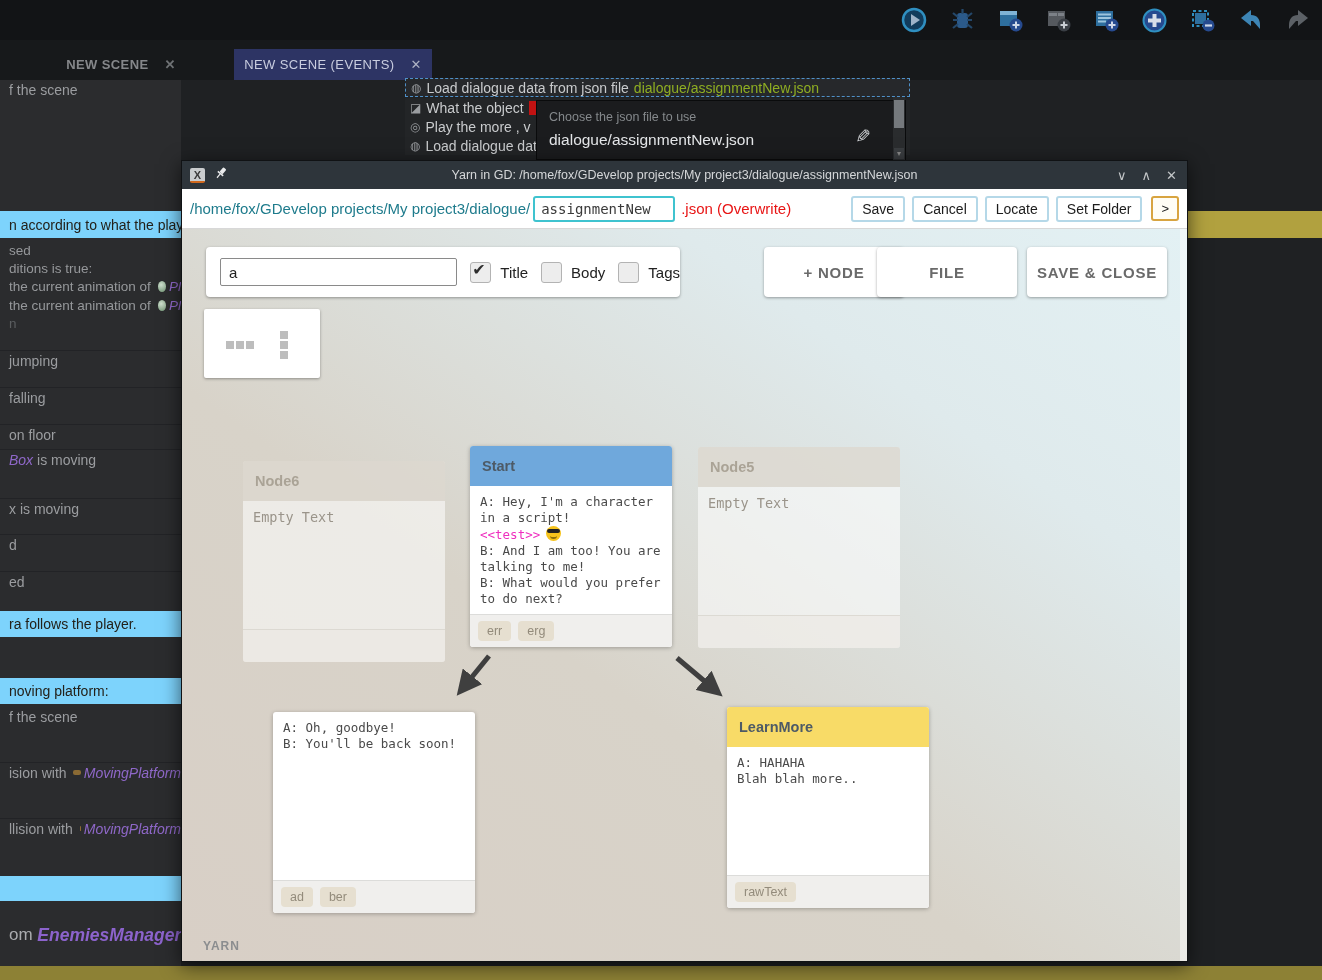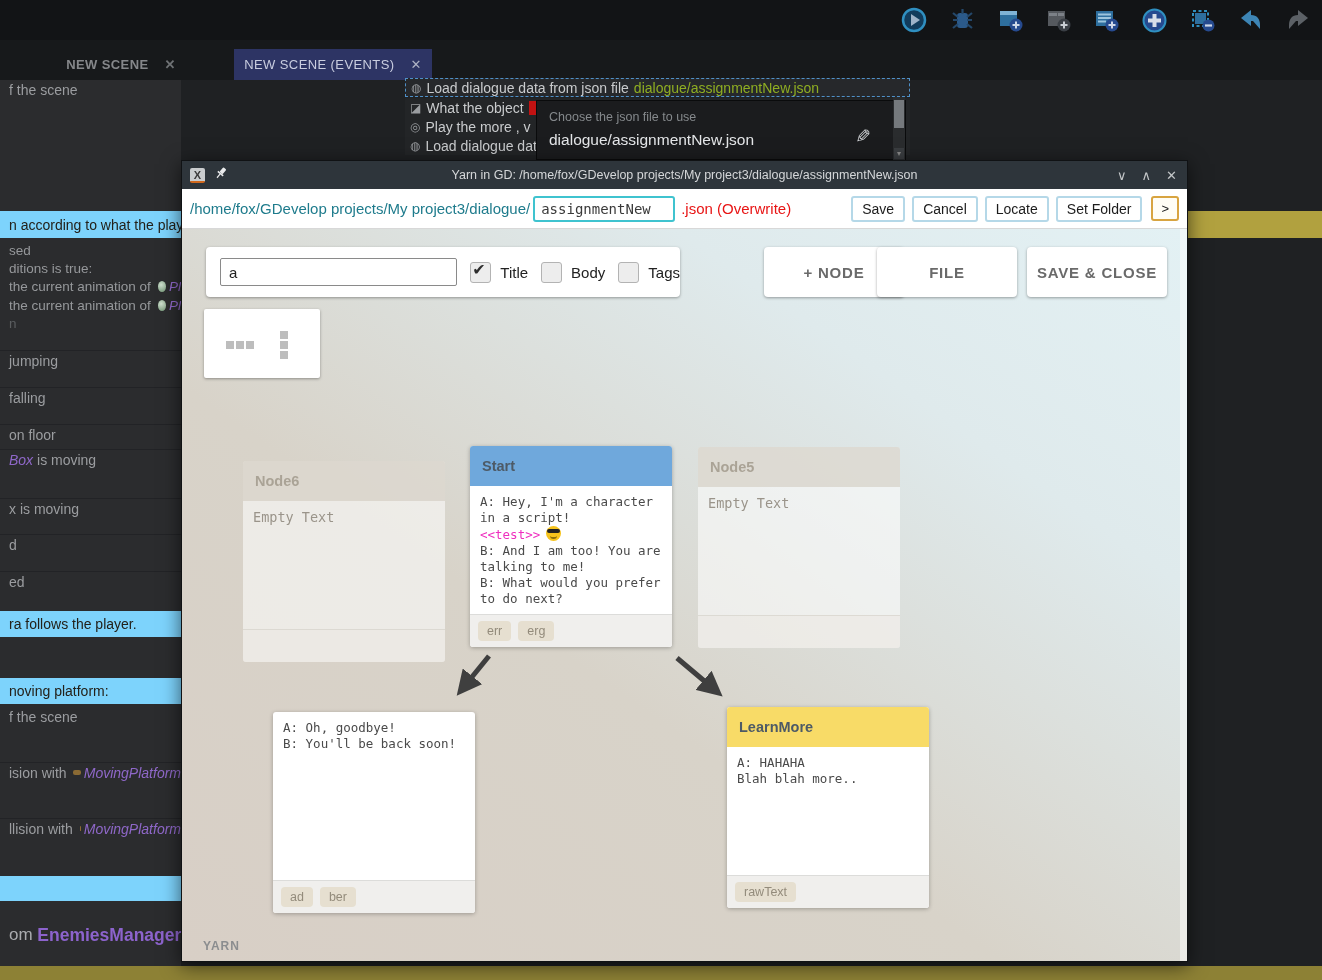--- a/index.html
+++ b/index.html
@@ -25,21 +25,21 @@
 
   #left-events{left:0;top:80px;width:181px;height:886px;background:#2b2c2e;z-index:2;overflow:hidden;}
   .lrow{position:absolute;left:0;width:181px;display:flex;align-items:center;padding-left:9px;box-sizing:border-box;
         color:#9b9da0;font-size:14px;white-space:nowrap;overflow:hidden;}
   .lrow.small{font-size:13.5px;color:#96989b;}
   .lrow.gold{background:#7dd3fc;color:#23211a;}
   .lrow.sep{border-top:1px solid #222326;}
   .seg-obj{color:#8f68c9;font-style:italic;}
   .seg-dim{color:#5b5e60;}
   .seg-big{font-size:17px;color:#a9abae;}
-  .seg-bigobj{font-size:17.5px;color:#8c63cc;font-weight:bold;}
+  .seg-bigobj{font-size:17.5px;color:#8c63cc;font-style:italic;font-weight:bold;}
   .icon-player{display:inline-block;width:11px;height:11px;border-radius:50%;margin:0 3px;
                background:radial-gradient(circle at 40% 35%, #cfe0cf, #6f9272);}
   .icon-platform{display:inline-block;width:13px;height:5px;border-radius:2px;background:#8a6a34;margin:0 3px;}
 
   #event-rows{left:405px;top:78px;width:505px;height:82px;z-index:2;}
   .erow{position:absolute;left:0;width:505px;height:19px;display:flex;align-items:center;gap:5px;
         color:#c9cbcd;font-size:14px;white-space:nowrap;padding-left:5px;box-sizing:border-box;background:#232527;}
   #selected-event{top:0;border:1px dashed #4f90c8;background:#26282b;}
   .erow .evt-icon{color:#9a9da0;font-size:12px;}
   .evt-link{color:#8fae22;}

